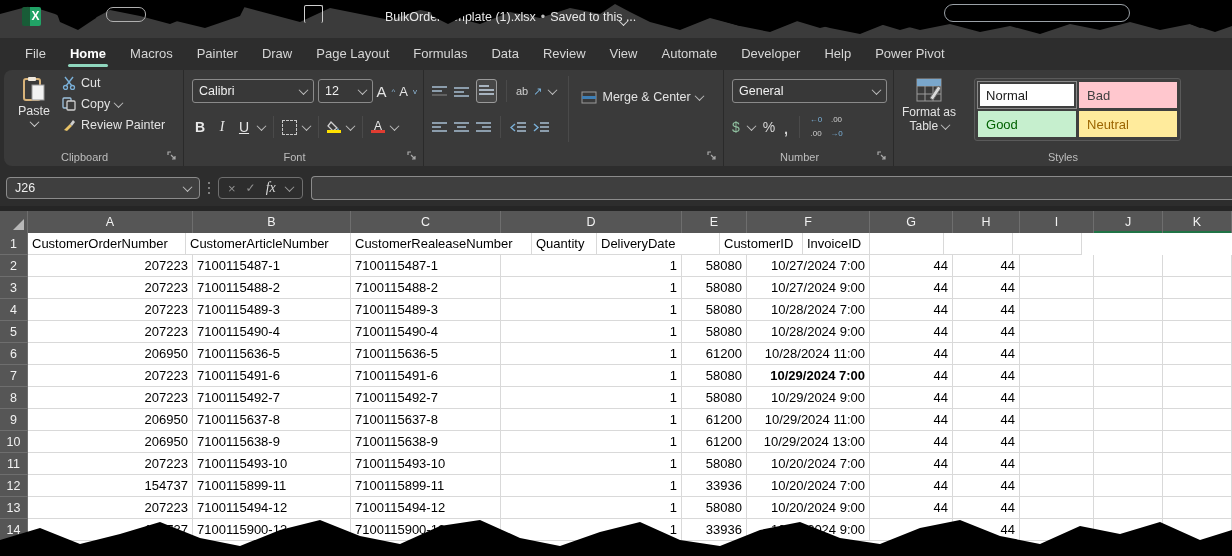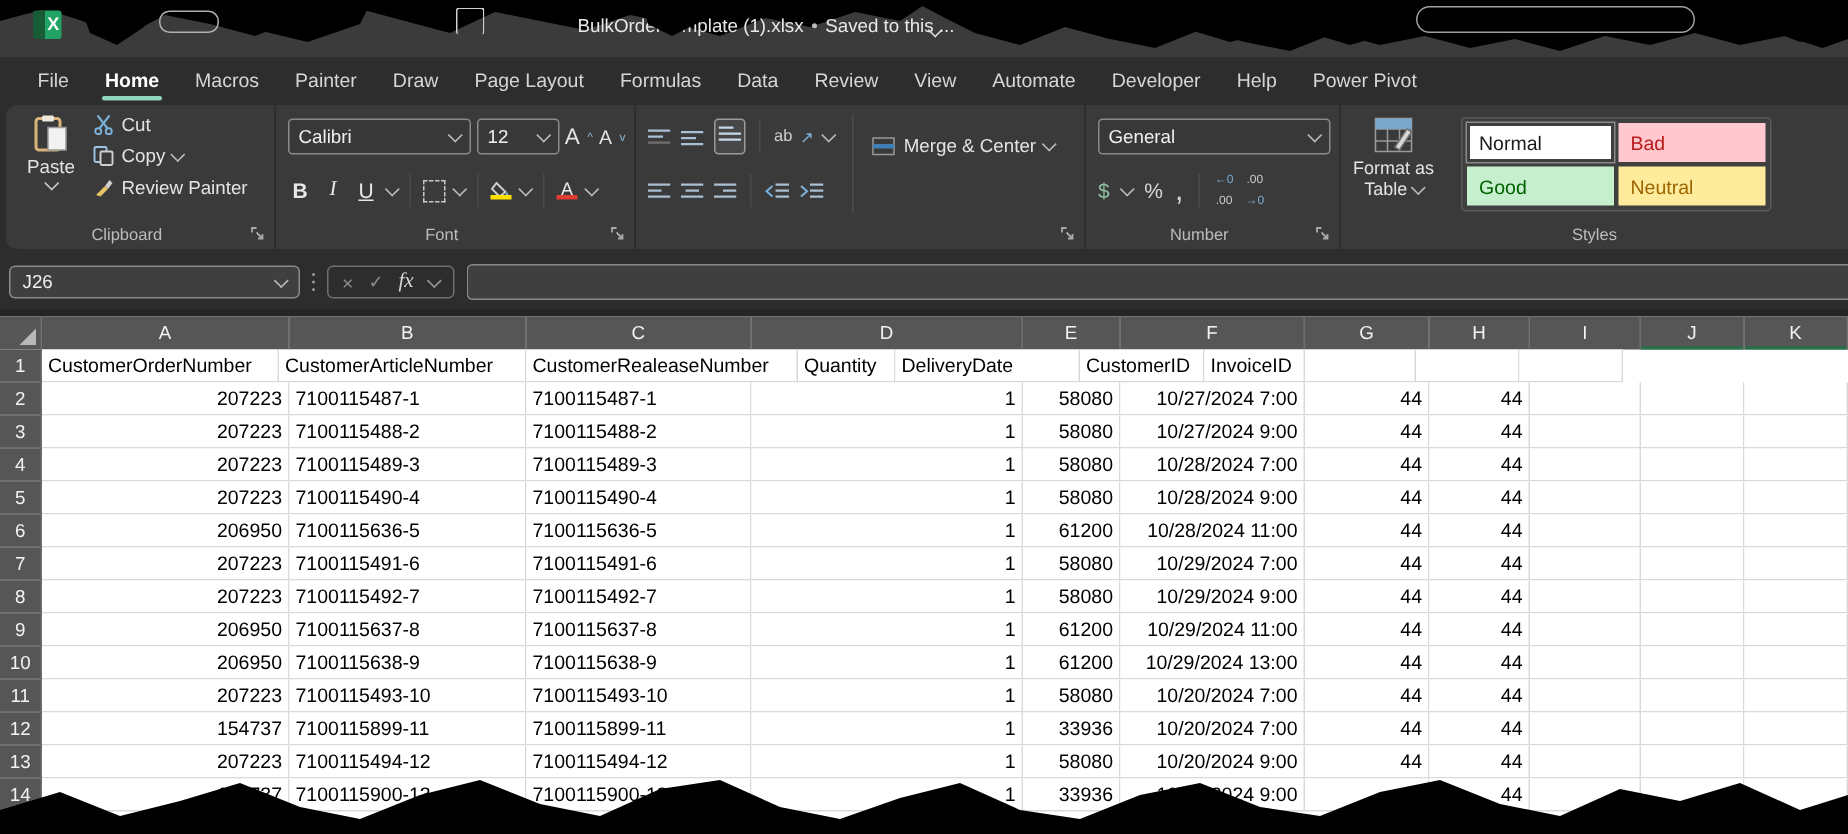--- a/index.html
+++ b/index.html
@@ -360,21 +360,21 @@
             <rect x="1" y="1" width="24" height="7" fill="#7aa7cc"></rect>
             <path d="M14 20 L22 8 L25 10 L17 22 Z" fill="#d8d8d8" stroke="#6f6f6f"></path>
           </svg>
           <span class="two-line">
                 <span>Format as</span>
                 <span><span>Table</span> <span class="chev" style="color:#bdbdbd"></span></span>
               </span>
         </div>
         <div class="gallery" id="style-gallery">
               <div class="swatch selected" style="background: rgb(255, 255, 255); color: rgb(26, 26, 26);">Normal</div>
-              <div class="swatch" style="background: rgb(255, 199, 206); color: #b91c1c;">Bad</div>
+              <div class="swatch" style="background: rgb(255, 199, 206); color: #404040;">Bad</div>
               <div class="swatch" style="background: rgb(198, 239, 206); color: rgb(0, 97, 0);">Good</div>
               <div class="swatch" style="background: rgb(255, 235, 156); color: rgb(156, 101, 0);">Neutral</div>
             </div>
       </div>
       <span class="group-label" style="right:0">Styles</span>
     </div>
 
    </div>
   </div>
 
@@ -497,21 +497,21 @@
           <div class="cell" style="width: 69px;"></div>
           <div class="cell" style="width: 69px;"></div>
         </div>
         <div class="grid-row">
           <div class="rowhead">7</div>
           <div class="cell r" style="width: 165px;">207223</div>
           <div class="cell" style="width: 158px;">7100115491-6</div>
           <div class="cell" style="width: 150px;">7100115491-6</div>
           <div class="cell r" style="width: 181px;">1</div>
           <div class="cell r" style="width: 65px;">58080</div>
-          <div class="cell r" style="width: 123px;">10/29/2024 7:00</div>
+          <div class="cell r" style="width: 123px; font-weight: bold;">10/29/2024 7:00</div>
           <div class="cell r" style="width: 83px;">44</div>
           <div class="cell r" style="width: 67px;">44</div>
           <div class="cell" style="width: 74px;"></div>
           <div class="cell" style="width: 69px;"></div>
           <div class="cell" style="width: 69px;"></div>
         </div>
         <div class="grid-row">
           <div class="rowhead">8</div>
           <div class="cell r" style="width: 165px;">207223</div>
           <div class="cell" style="width: 158px;">7100115492-7</div>

